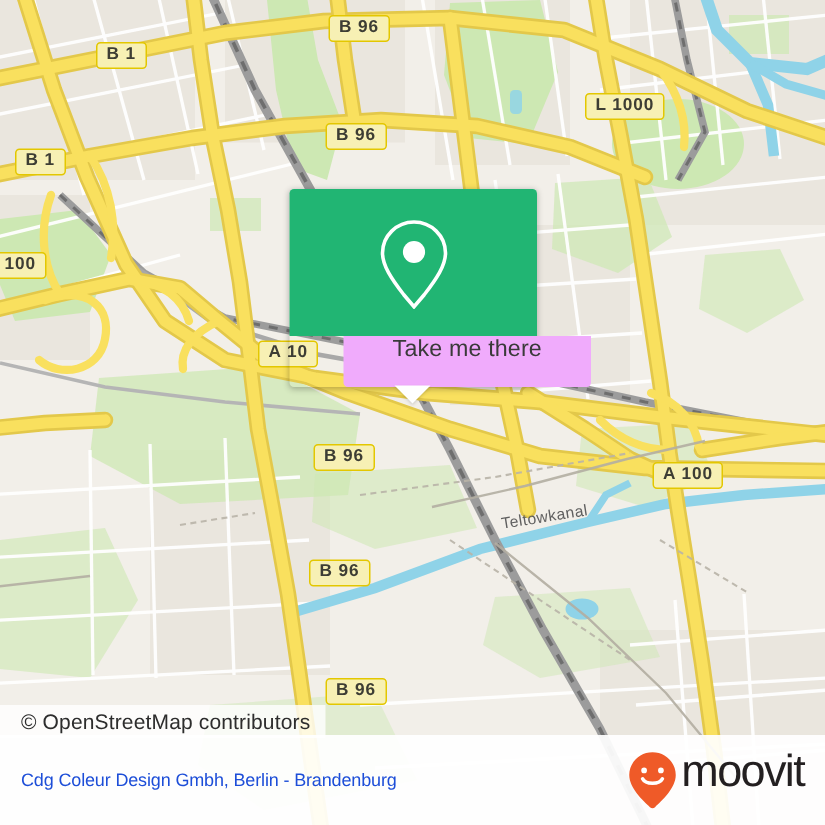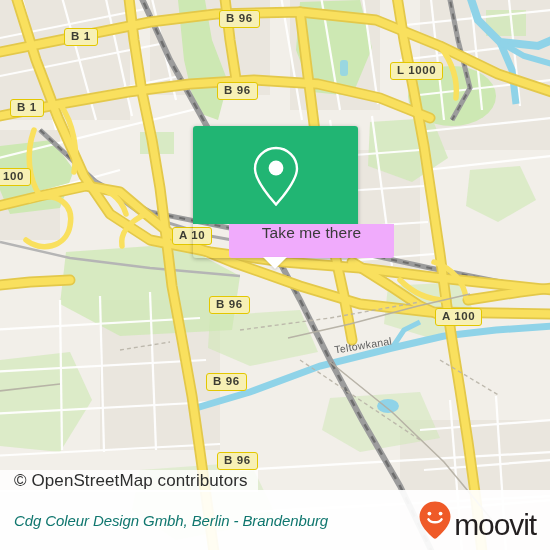--- a/index.html
+++ b/index.html
@@ -30,21 +30,21 @@
   
   #attribution-bar {
     position: absolute;
     left: 0;
     top: 470px;
     height: 22px;
     padding: 0 10px 0 14px;
     display: flex;
     align-items: center;
     background: rgba(255,255,255,0.80);
-    font-size: 17px;
+    font-size: 14px;
     color: #2d2d2d;
     letter-spacing: 0.1px;
     white-space: nowrap;
   }
 
   
   #callout {
     position: absolute;
     left: 193px;
     top: 126px;
@@ -102,29 +102,28 @@
     width: 550px;
     height: 60px;
     background: rgba(255,255,255,0.92);
     display: flex;
     align-items: center;
     justify-content: space-between;
     padding: 0 14px 0 14px;
     box-sizing: border-box;
   }
   #footer-title {
-    font-size: 15px;
-    color: #0f766e;
+    font-size: 12px;
+    color: #1d4ed8;
     letter-spacing: -0.1px;
     white-space: nowrap;
-    font-style: italic;
   }
   #brand {
     display: flex;
-    align-items: flex-end;
+    align-items: flex-start;
     gap: 2px;
   }
   #brand-wordmark {
     font-size: 30px;
     color: #231f20;
     letter-spacing: -1.1px;
     line-height: 1;
     font-weight: normal;
   }
 

